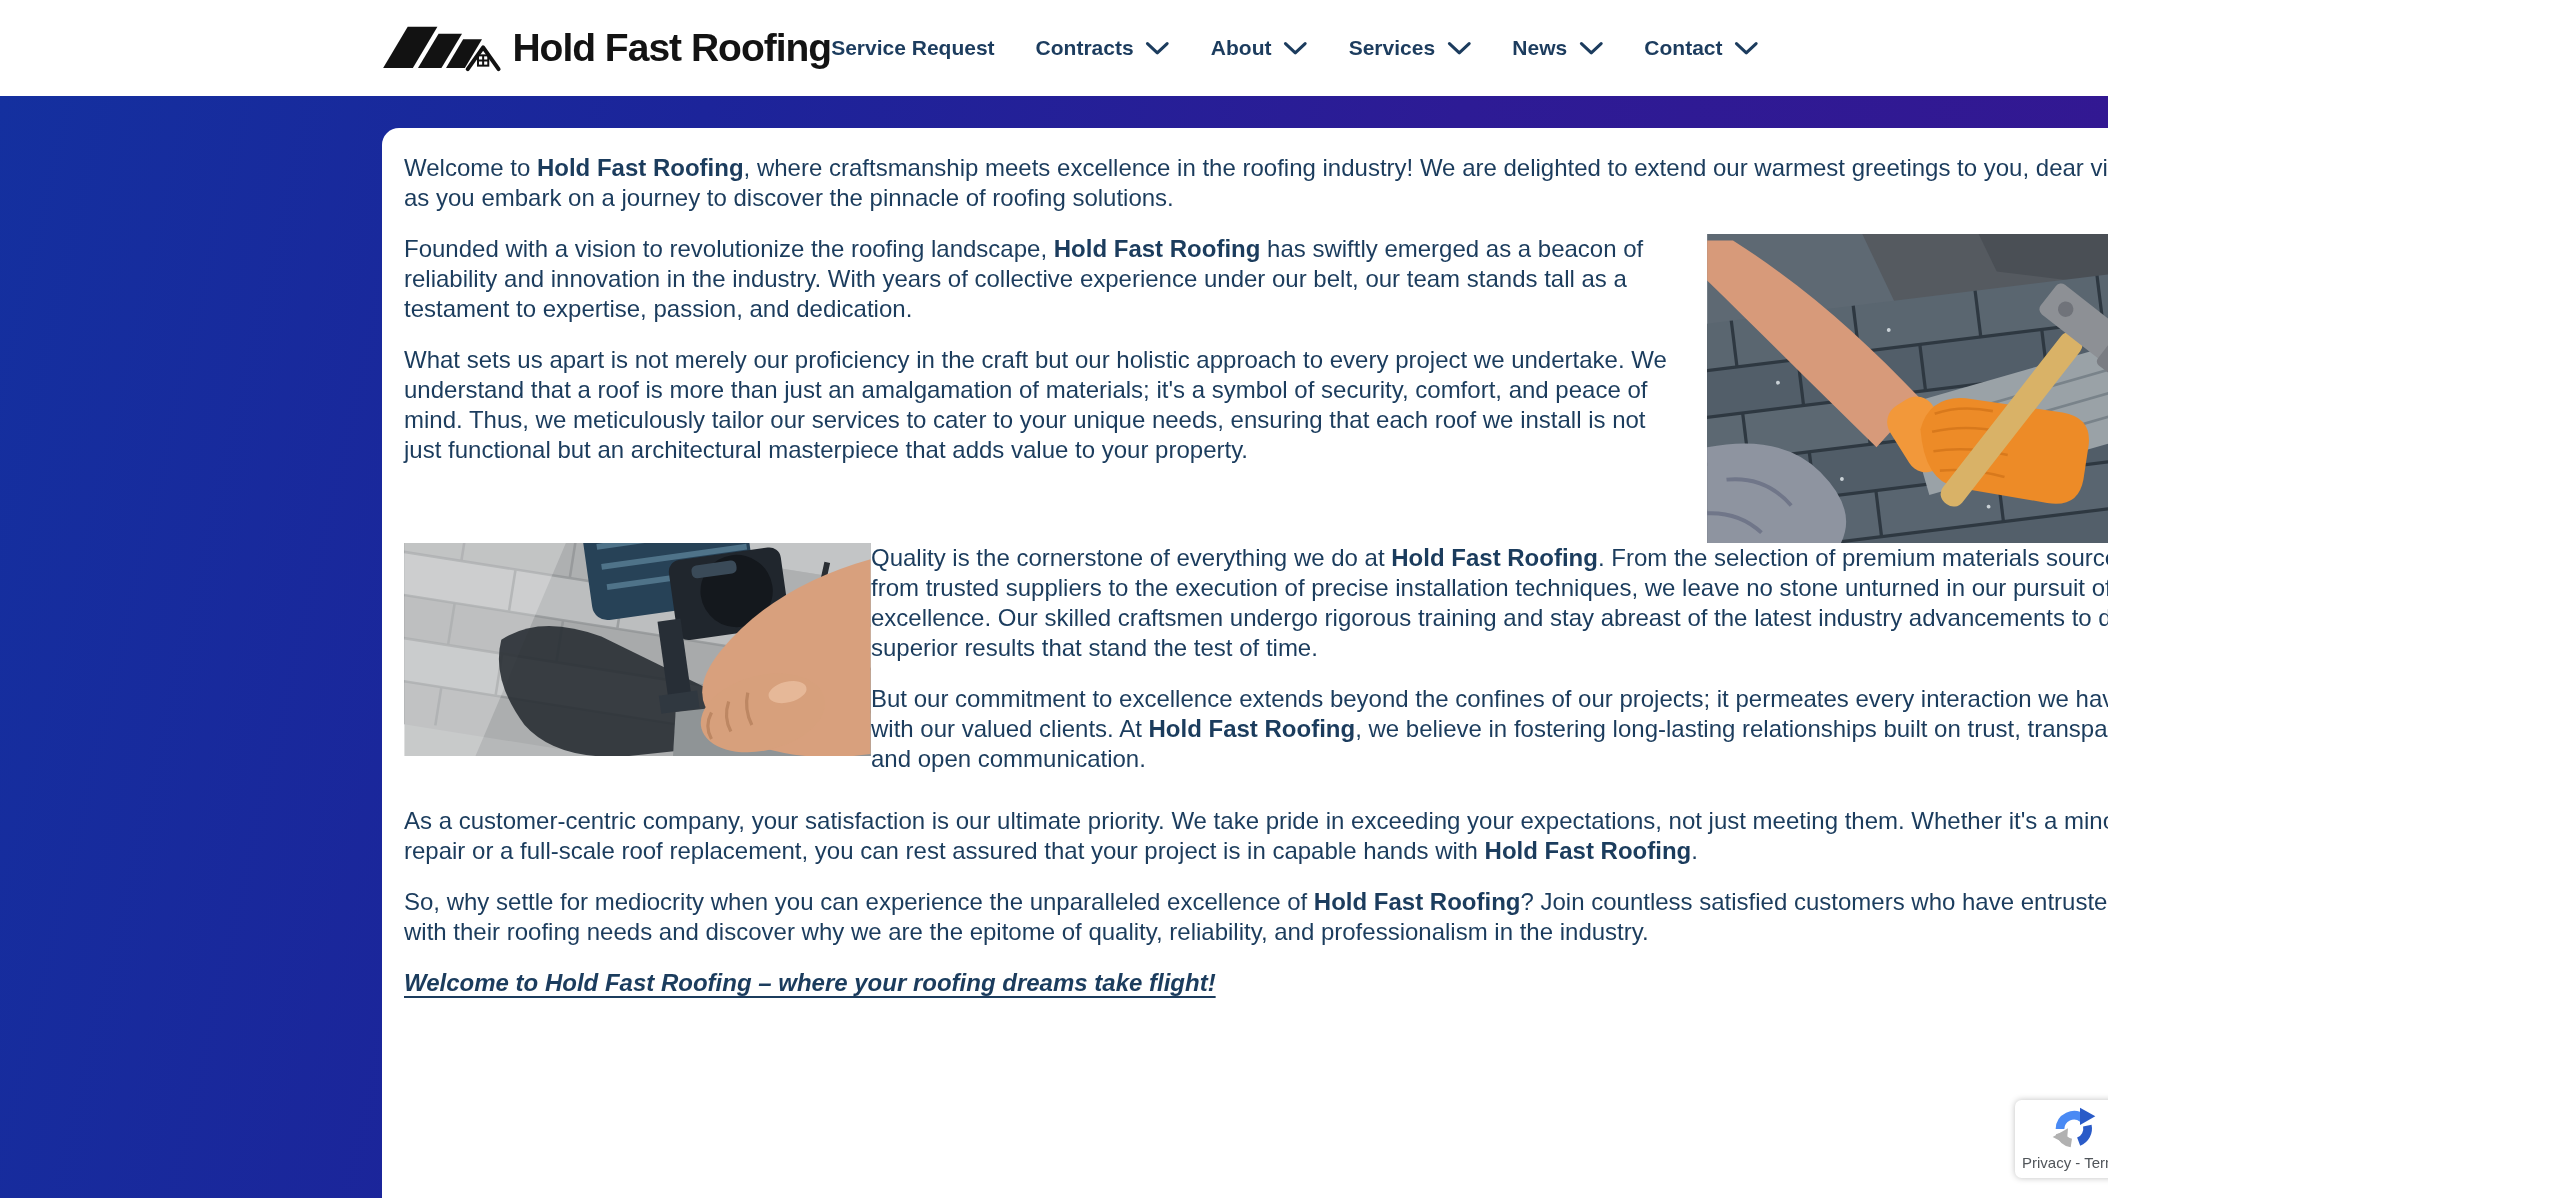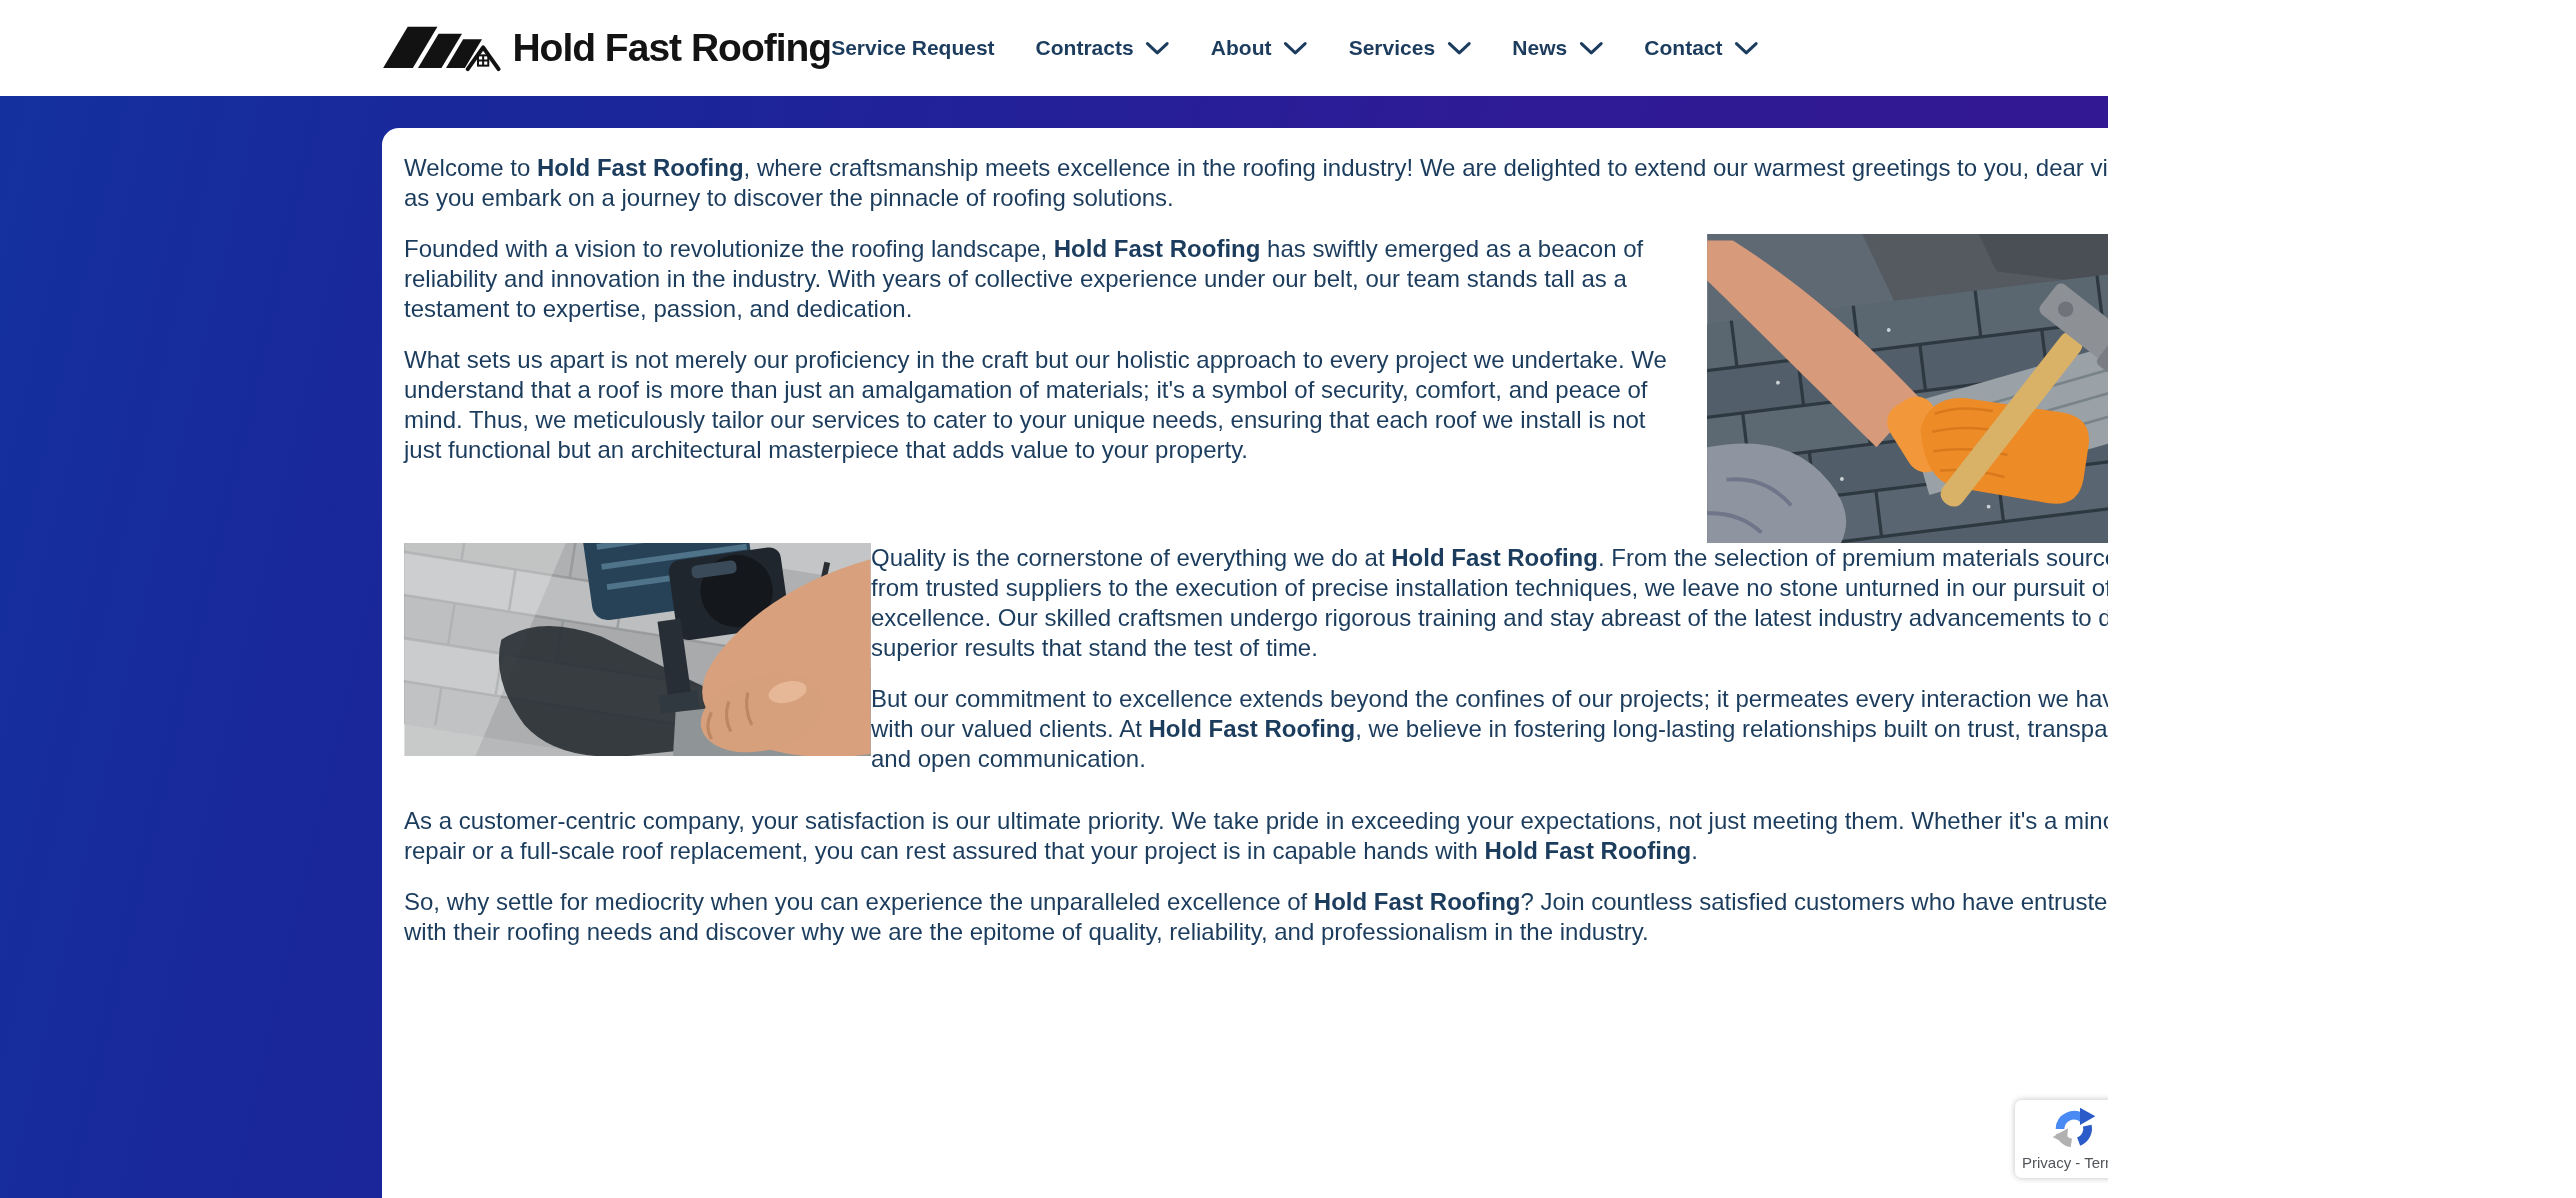--- a/index.html
+++ b/index.html
@@ -279,20 +279,21 @@
         </div>
         <div class="text-col">
           <p><span>Quality is the cornerstone of everything we do at </span><b>Hold Fast Roofing</b><span>. From the selection of premium materials sourced from trusted suppliers to the execution of precise installation techniques, we leave no stone unturned in our pursuit of excellence. Our skilled craftsmen undergo rigorous training and stay abreast of the latest industry advancements to deliver superior results that stand the test of time.</span></p>
           <p><span>But our commitment to excellence extends beyond the confines of our projects; it permeates every interaction we have with our valued clients. At </span><b>Hold Fast Roofing</b><span>, we believe in fostering long-lasting relationships built on trust, transparency, and open communication.</span></p>
         </div>
       </div>
 
       <p><span>As a customer-centric company, your satisfaction is our ultimate priority. We take pride in exceeding your expectations, not just meeting them. Whether it's a minor repair or a full-scale roof replacement, you can rest assured that your project is in capable hands with </span><b>Hold Fast Roofing</b><span>.</span></p>
       <p><span>So, why settle for mediocrity when you can experience the unparalleled excellence of </span><b>Hold Fast Roofing</b><span>? Join countless satisfied customers who have entrusted us with their roofing needs and discover why we are the epitome of quality, reliability, and professionalism in the industry.</span></p>
 
+      <p class="closing-tagline"><b>Welcome to Hold Fast Roofing – where your roofing dreams take flight!</b></p>
 
     </div>
   </div>
 
   <div class="recaptcha-badge">
     <div class="recaptcha-inner">
       <svg viewBox="0 0 72 72" width="48" height="48">
         <path d="M15 36 A21 21 0 0 1 49 20" stroke="#4a8af4" stroke-width="13" fill="none"></path>
         <polygon points="45,4 68,17 45,30" fill="#2a5bc8"></polygon>
         <path d="M56 31 A21 21 0 0 1 43 55" stroke="#2a5bc8" stroke-width="13" fill="none"></path>

